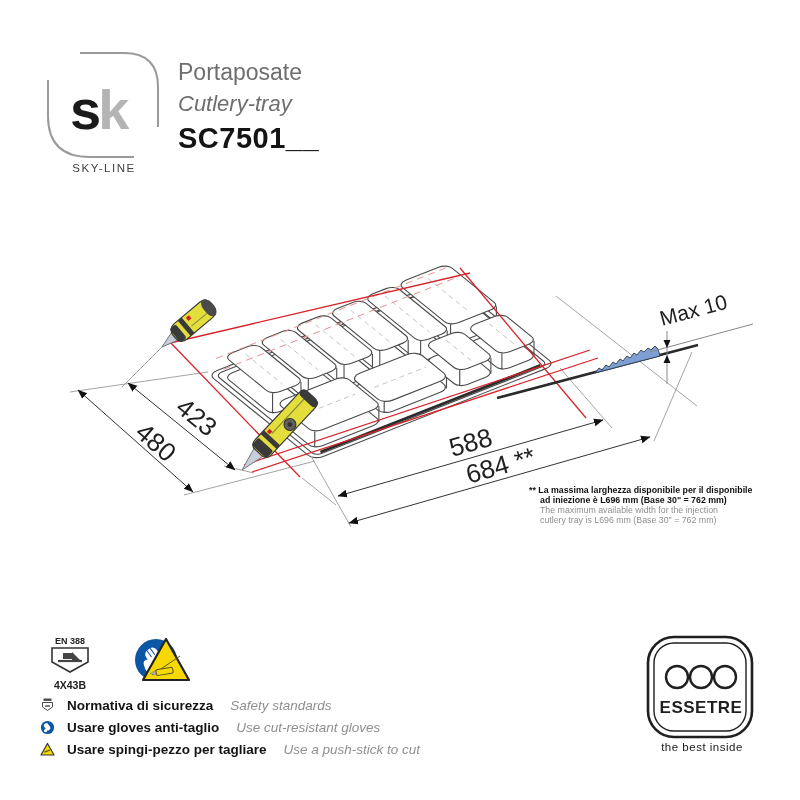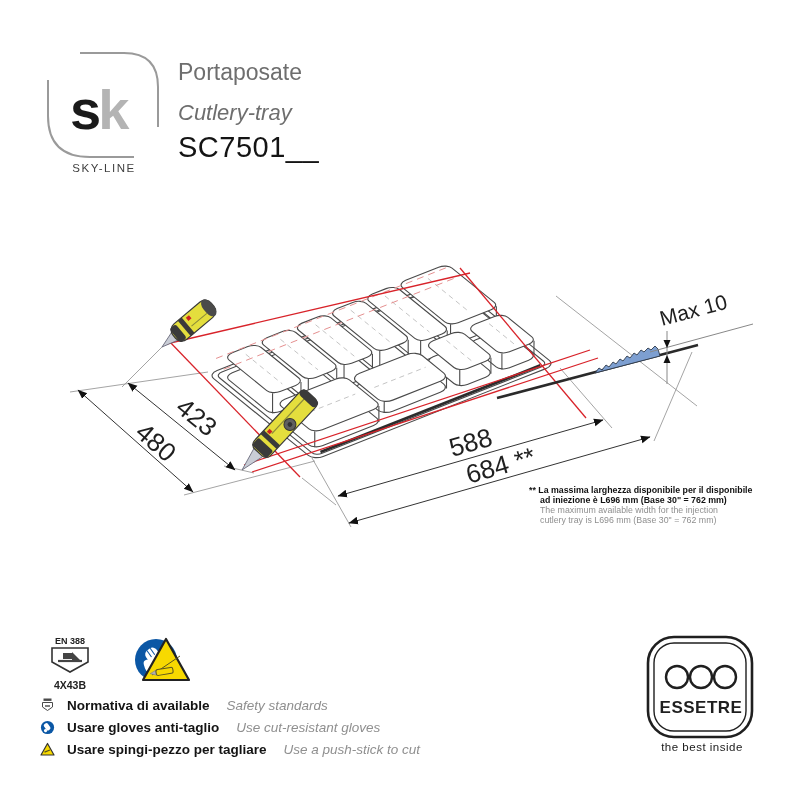--- a/index.html
+++ b/index.html
@@ -4,22 +4,22 @@
 <style>
   html,body{margin:0;padding:0;}
   body{
     width:800px;height:800px;position:relative;background:#ffffff;
     font-family:"Liberation Sans", sans-serif;color:#1a1a1a;overflow:hidden;
   }
   .abs{position:absolute;}
   
   #title-block{left:178px;top:60px;}
   .title-it{font-size:23px;color:#6e6e6e;line-height:1.05;}
-  .title-en{font-size:22px;color:#6e6e6e;font-style:italic;line-height:1.05;margin-top:17px;}
-  .model{font-size:29px;font-weight:normal;color:#141414;margin-top:7px;letter-spacing:.5px;}
+  .title-en{font-size:22px;color:#6e6e6e;font-style:italic;line-height:1.05;margin-top:8px;}
+  .model{font-size:29px;font-weight:bold;color:#141414;margin-top:7px;letter-spacing:.5px;}
   
   #note{left:529px;top:485px;width:210px;font-size:8.8px;line-height:1.14;}
   #note .b{font-weight:bold;color:#111;white-space:nowrap;}
   #note .i{color:#8f8f8f;white-space:nowrap;}
   #note .ind{padding-left:11px;}
   
   #bullets{left:40px;top:694px;}
   .bullet-row{display:flex;align-items:center;height:22px;}
   .bullet-row svg{width:15px;height:15px;margin-right:12px;flex:0 0 auto;}
   .bullet-it{font-weight:bold;font-size:13.5px;color:#141414;white-space:pre;}
@@ -232,21 +232,21 @@
   </g>
 </svg>
 
 <div class="abs" id="bullets">
   <div class="bullet-row">
     <svg viewBox="0 0 15 15">
       <rect x="3.5" y="0.5" width="8" height="2.4" fill="#4a4a4a"></rect>
       <path d="M2.5,4.5 h10 v4.5 l-5,3.5 l-5,-3.5 z" fill="none" stroke="#4a4a4a" stroke-width="1"></path>
       <line x1="5" y1="8" x2="10" y2="8" stroke="#4a4a4a" stroke-width="1.4"></line>
     </svg>
-    <span class="bullet-it">Normativa di available</span>
+    <span class="bullet-it">Normativa di sicurezza</span>
     <span class="bullet-en">Safety standards</span>
   </div>
   <div class="bullet-row">
     <svg viewBox="0 0 15 15">
       <circle cx="7.5" cy="7.5" r="6.6" fill="#0b57a5"></circle>
       <g transform="translate(7.5,7.5) rotate(-35)">
         <rect x="-2.2" y="-4.6" width="4.6" height="7.6" rx="1.8" fill="#fff"></rect>
         <circle cx="-3.4" cy="1.4" r="1.6" fill="#fff"></circle>
       </g>
     </svg>

